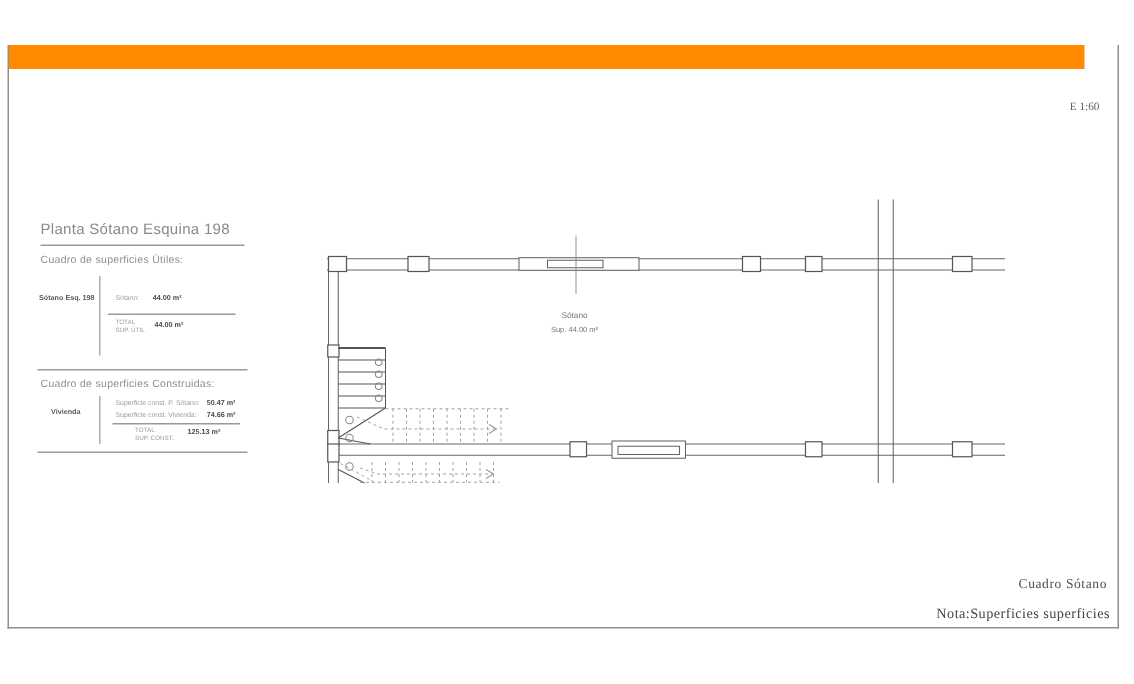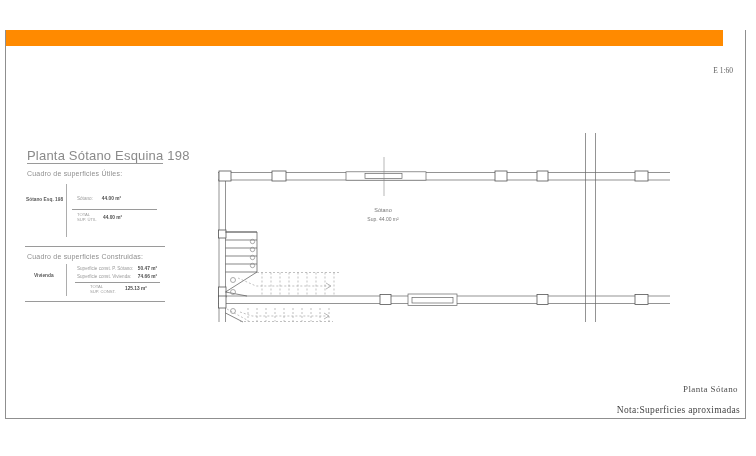--- a/index.html
+++ b/index.html
@@ -6,21 +6,21 @@
   body{width:756px;height:456px;position:relative;overflow:hidden;
        font-family:"Liberation Sans",sans-serif;}
   .abs{position:absolute;}
   
   .sheet-frame{position:absolute;left:5px;top:30px;width:739px;height:388px;
     border-left:1px solid #8f8f8f;border-right:1px solid #8f8f8f;border-bottom:1px solid #8f8f8f;}
   .orange-bar{height:16px;margin-right:22px;background:#FF8A00;}
   .scale-label{top:48px;right:23px;font-family:"Liberation Serif",serif;
     font-size:7.5px;color:#5f5f5f;margin-top:18px;}
   
-  .panel-title{left:27px;top:148px;font-size:13px;color:#8a8a8a;letter-spacing:.2px;white-space:nowrap;text-align:right;}
+  .panel-title{left:27px;top:148px;font-size:10px;color:#8a8a8a;letter-spacing:.2px;white-space:nowrap;text-align:right;}
   .rule{background:#9a9a9a;height:1px;}
   .heading{font-size:7px;color:#8f8f8f;letter-spacing:.2px;white-space:nowrap;}
   .tbl-label{font-size:4.8px;font-weight:bold;color:#5a5a5a;white-space:nowrap;}
   .tbl-text{font-size:4.6px;color:#9b9b9b;white-space:nowrap;}
   .tbl-val{font-size:4.8px;font-weight:bold;color:#4d4d4d;white-space:nowrap;}
   .vdiv{width:1px;background:#adadad;}
   .row-flex{display:flex;align-items:baseline;}
   .total-lbl{font-size:4.2px;color:#9b9b9b;line-height:5.4px;white-space:nowrap;}
   
   .foot-title{top:384px;right:18px;font-family:"Liberation Serif",serif;
@@ -177,14 +177,14 @@
       <path d="M324,313 L329,316 L324,319"></path>
     </g>
   </g>
 
   <g fill="#777">
     <text x="383" y="212" text-anchor="middle" font-size="5.5">Sótano</text>
     <text x="383" y="221" text-anchor="middle" font-size="5">Sup. 44.00 m²</text>
   </g>
 </svg>
 
-<div class="abs foot-title">Planta Sótano</div>
-<div class="abs foot-note">Nota:Superficies aproximadas</div>
+<div class="abs foot-title">Cuadro Sótano</div>
+<div class="abs foot-note">Nota:Superficies superficies</div>
 
 </body></html>

